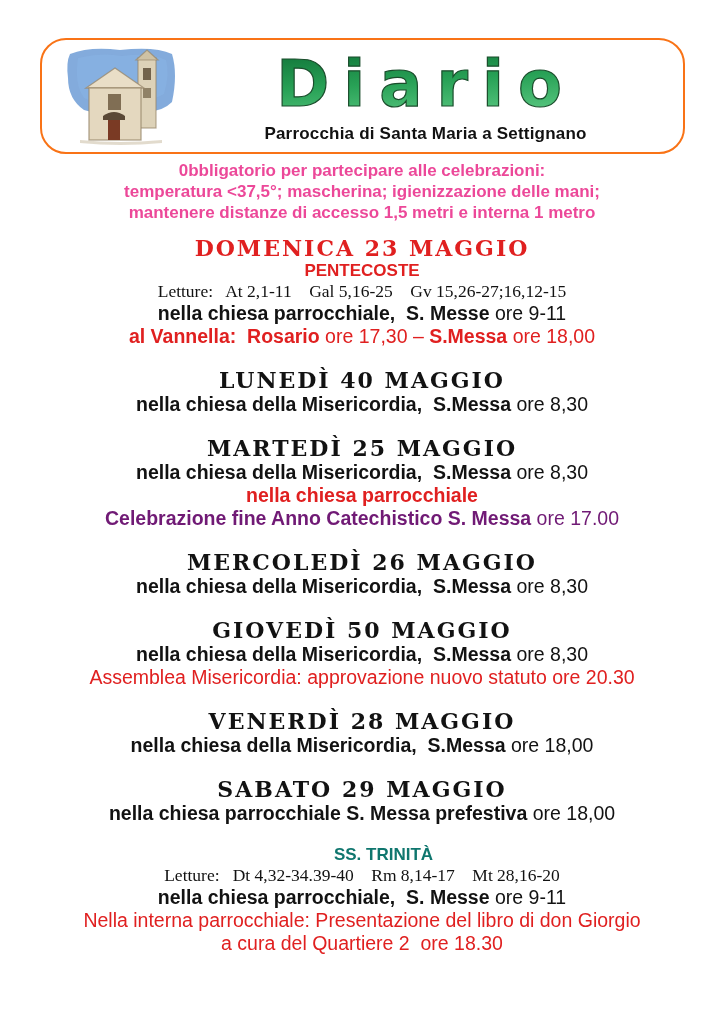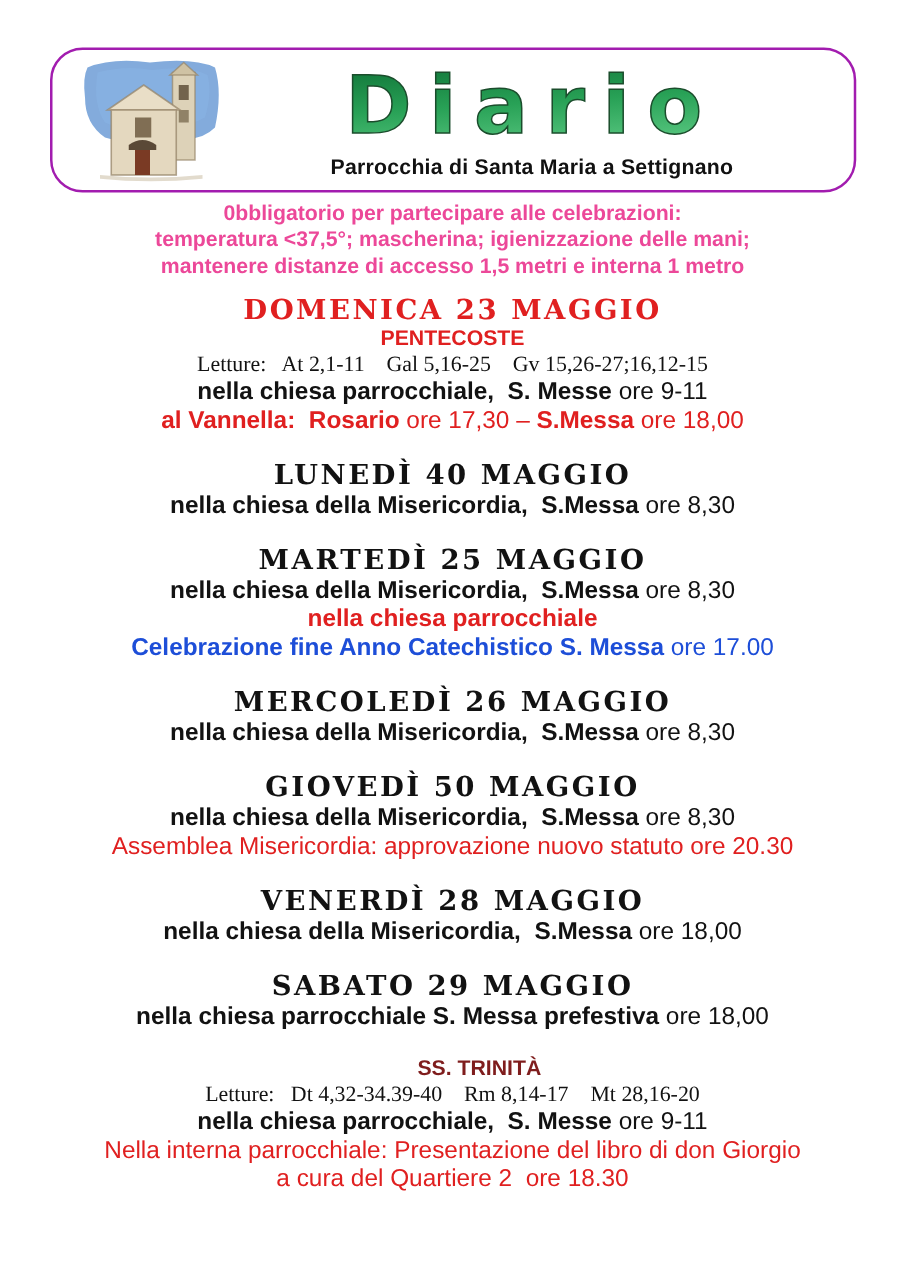--- a/index.html
+++ b/index.html
@@ -11,21 +11,21 @@
     margin: 0 auto;
     background: #ffffff;
     font-family: "Liberation Sans", sans-serif;
     overflow: hidden;
   }
   
   .header-box {
     position: absolute;
     left: 40px; top: 38px;
     width: 645px; height: 116px;
-    border: 2px solid #a21caf;
+    border: 2px solid #f97316;
     border-radius: 26px;
     background: #ffffff;
     display: flex;
     align-items: center;
     padding: 4px 14px 4px 18px;
   }
   .church-wrap { width: 122px; height: 104px; flex: 0 0 auto; }
   .header-right {
     flex: 1;
     display: flex;
@@ -143,41 +143,41 @@
           <div class="day-line" style="color: rgb(224, 32, 32);"><span class="b">al Vannella:  Rosario</span><span class=""> ore 17,30 – </span><span class="b">S.Messa</span><span class=""> ore 18,00</span></div>
         </div>
         <div class="day-section">
           <div class="day-heading" style="color: rgb(18, 18, 18);">LUNEDÌ 40 MAGGIO</div>
           <div class="day-line" style="color: rgb(18, 18, 18);"><span class="b">nella chiesa della Misericordia,  S.Messa</span><span class=""> ore 8,30</span></div>
         </div>
         <div class="day-section">
           <div class="day-heading" style="color: rgb(18, 18, 18);">MARTEDÌ 25 MAGGIO</div>
           <div class="day-line" style="color: rgb(18, 18, 18);"><span class="b">nella chiesa della Misericordia,  S.Messa</span><span class=""> ore 8,30</span></div>
           <div class="day-line" style="color: rgb(224, 32, 32);"><span class="b">nella chiesa parrocchiale</span></div>
-          <div class="day-line" style="color: #1d4ed8;"><span class="b">Celebrazione fine Anno Catechistico S. Messa</span><span class=""> ore 17.00</span></div>
+          <div class="day-line" style="color: #701a75;"><span class="b">Celebrazione fine Anno Catechistico S. Messa</span><span class=""> ore 17.00</span></div>
         </div>
         <div class="day-section">
           <div class="day-heading" style="color: rgb(18, 18, 18);">MERCOLEDÌ 26 MAGGIO</div>
           <div class="day-line" style="color: rgb(18, 18, 18);"><span class="b">nella chiesa della Misericordia,  S.Messa</span><span class=""> ore 8,30</span></div>
         </div>
         <div class="day-section">
           <div class="day-heading" style="color: rgb(18, 18, 18);">GIOVEDÌ 50 MAGGIO</div>
           <div class="day-line" style="color: rgb(18, 18, 18);"><span class="b">nella chiesa della Misericordia,  S.Messa</span><span class=""> ore 8,30</span></div>
           <div class="day-line" style="color: rgb(224, 32, 32);"><span class="">Assemblea Misericordia: approvazione nuovo statuto ore 20.30</span></div>
         </div>
         <div class="day-section">
           <div class="day-heading" style="color: rgb(18, 18, 18);">VENERDÌ 28 MAGGIO</div>
           <div class="day-line" style="color: rgb(18, 18, 18);"><span class="b">nella chiesa della Misericordia,  S.Messa</span><span class=""> ore 18,00</span></div>
         </div>
         <div class="day-section">
           <div class="day-heading" style="color: rgb(18, 18, 18);">SABATO 29 MAGGIO</div>
           <div class="day-line" style="color: rgb(18, 18, 18);"><span class="b">nella chiesa parrocchiale S. Messa prefestiva</span><span class=""> ore 18,00</span></div>
         </div>
         <div class="day-section">
-          <div class="day-subheading" style="color: #7f1d1d; padding-left: 43px;">SS. TRINITÀ</div>
+          <div class="day-subheading" style="color: #0f766e; padding-left: 43px;">SS. TRINITÀ</div>
           <div class="day-letture">Letture:   Dt 4,32-34.39-40    Rm 8,14-17    Mt 28,16-20</div>
           <div class="day-line" style="color: rgb(18, 18, 18);"><span class="b">nella chiesa parrocchiale,  S. Messe</span><span class=""> ore 9-11</span></div>
           <div class="day-line" style="color: rgb(224, 32, 32);"><span class="">Nella interna parrocchiale: Presentazione del libro di don Giorgio</span></div>
           <div class="day-line" style="color: rgb(224, 32, 32);"><span class="">a cura del Quartiere 2  ore 18.30</span></div>
         </div>
       </div>
   </div>
 
 </div>
 

